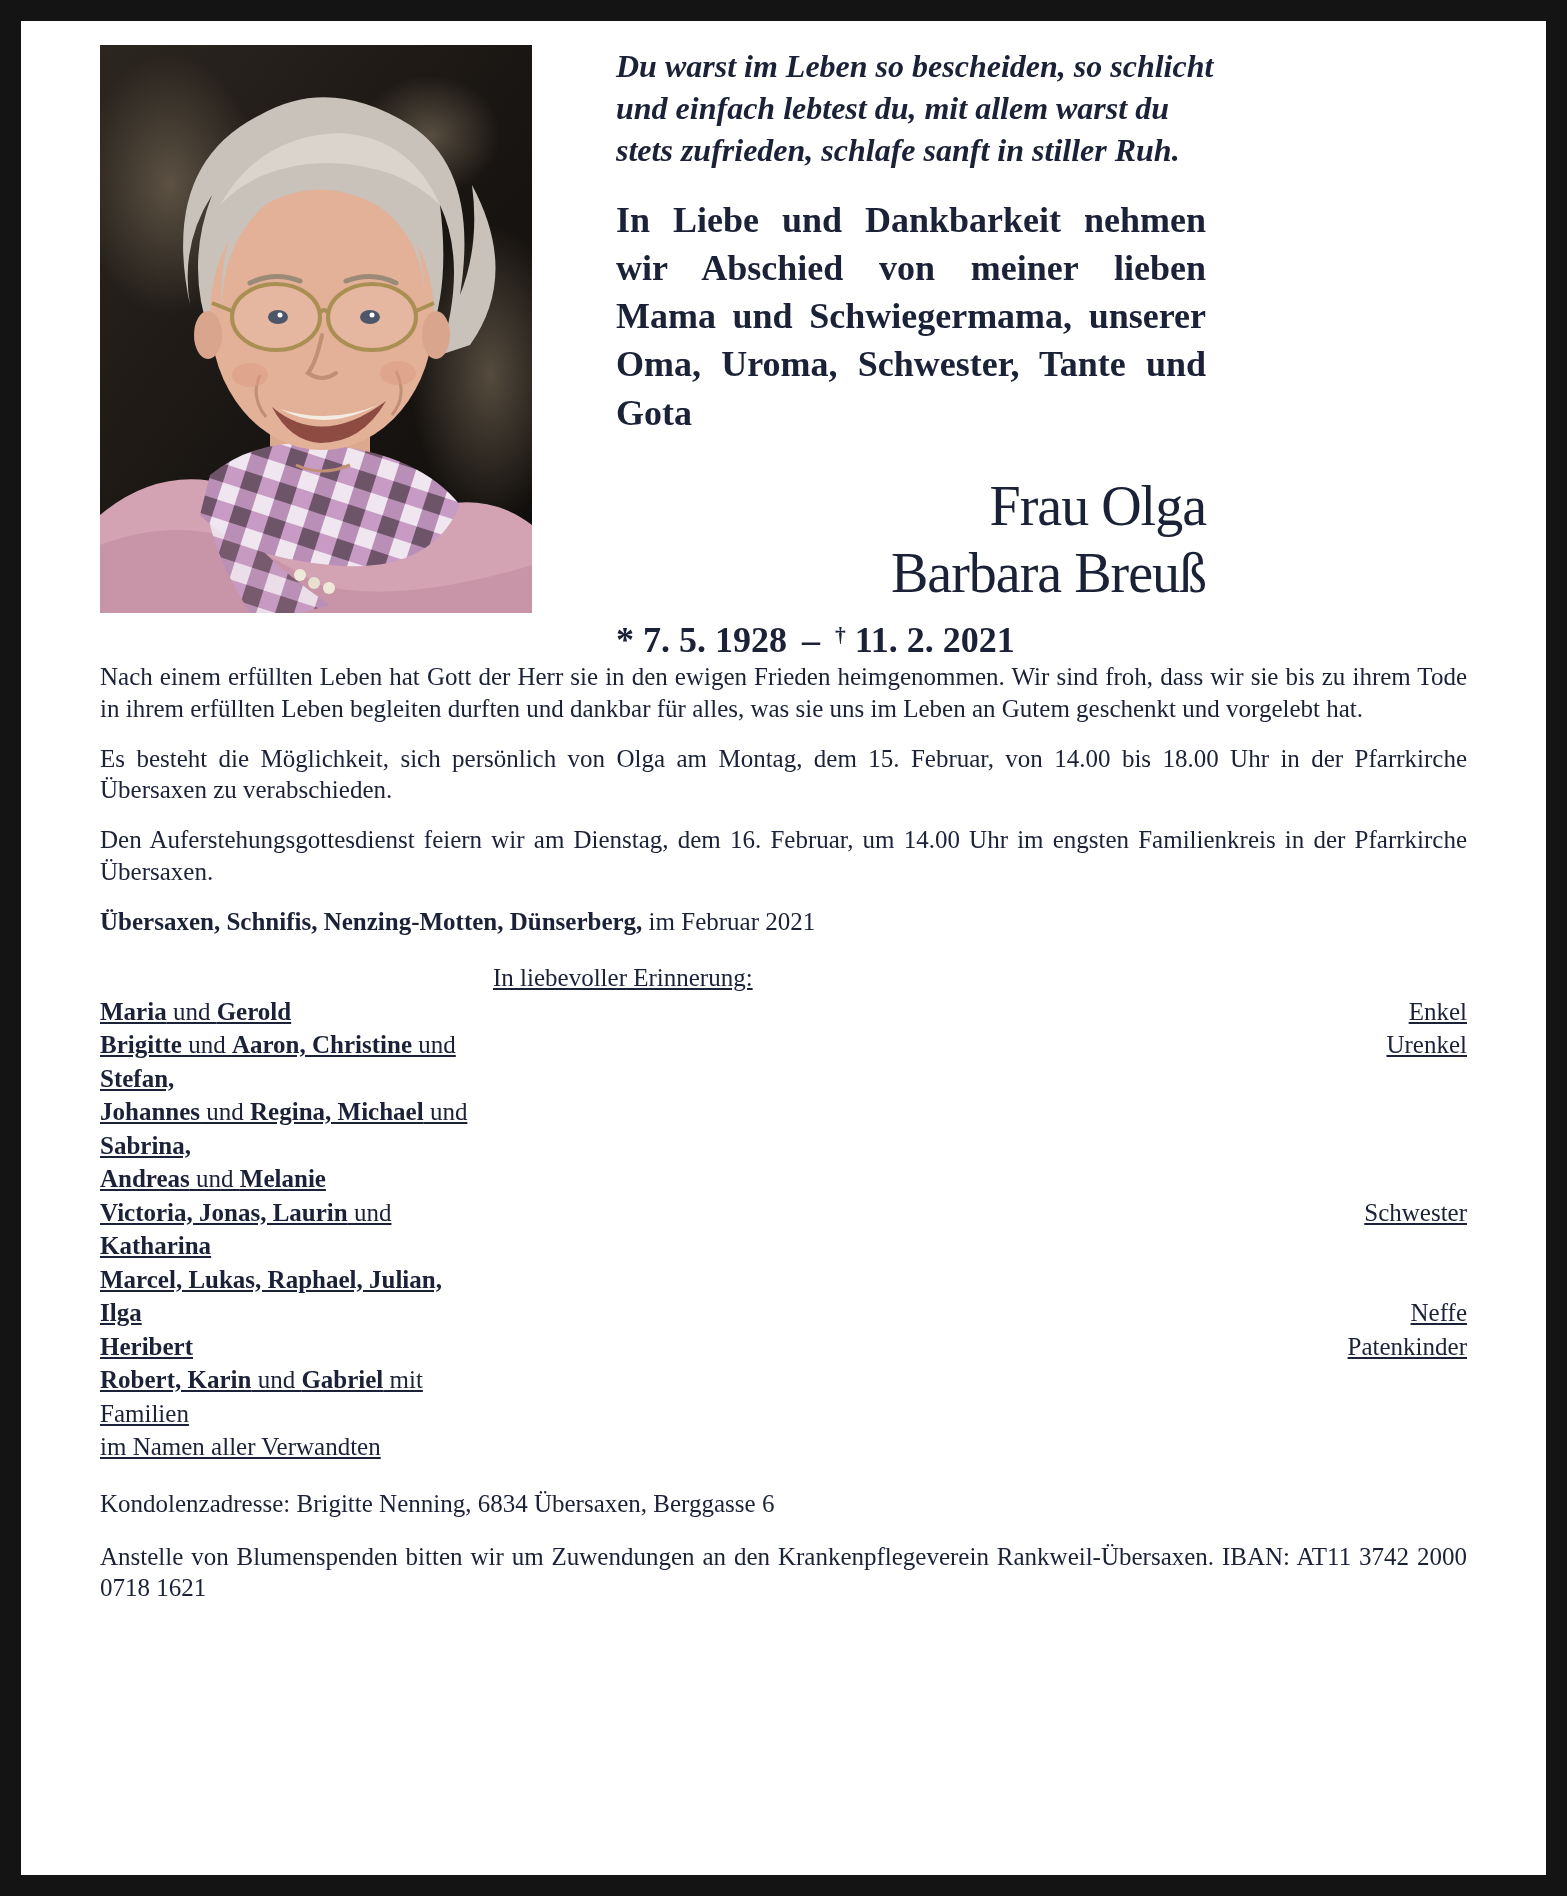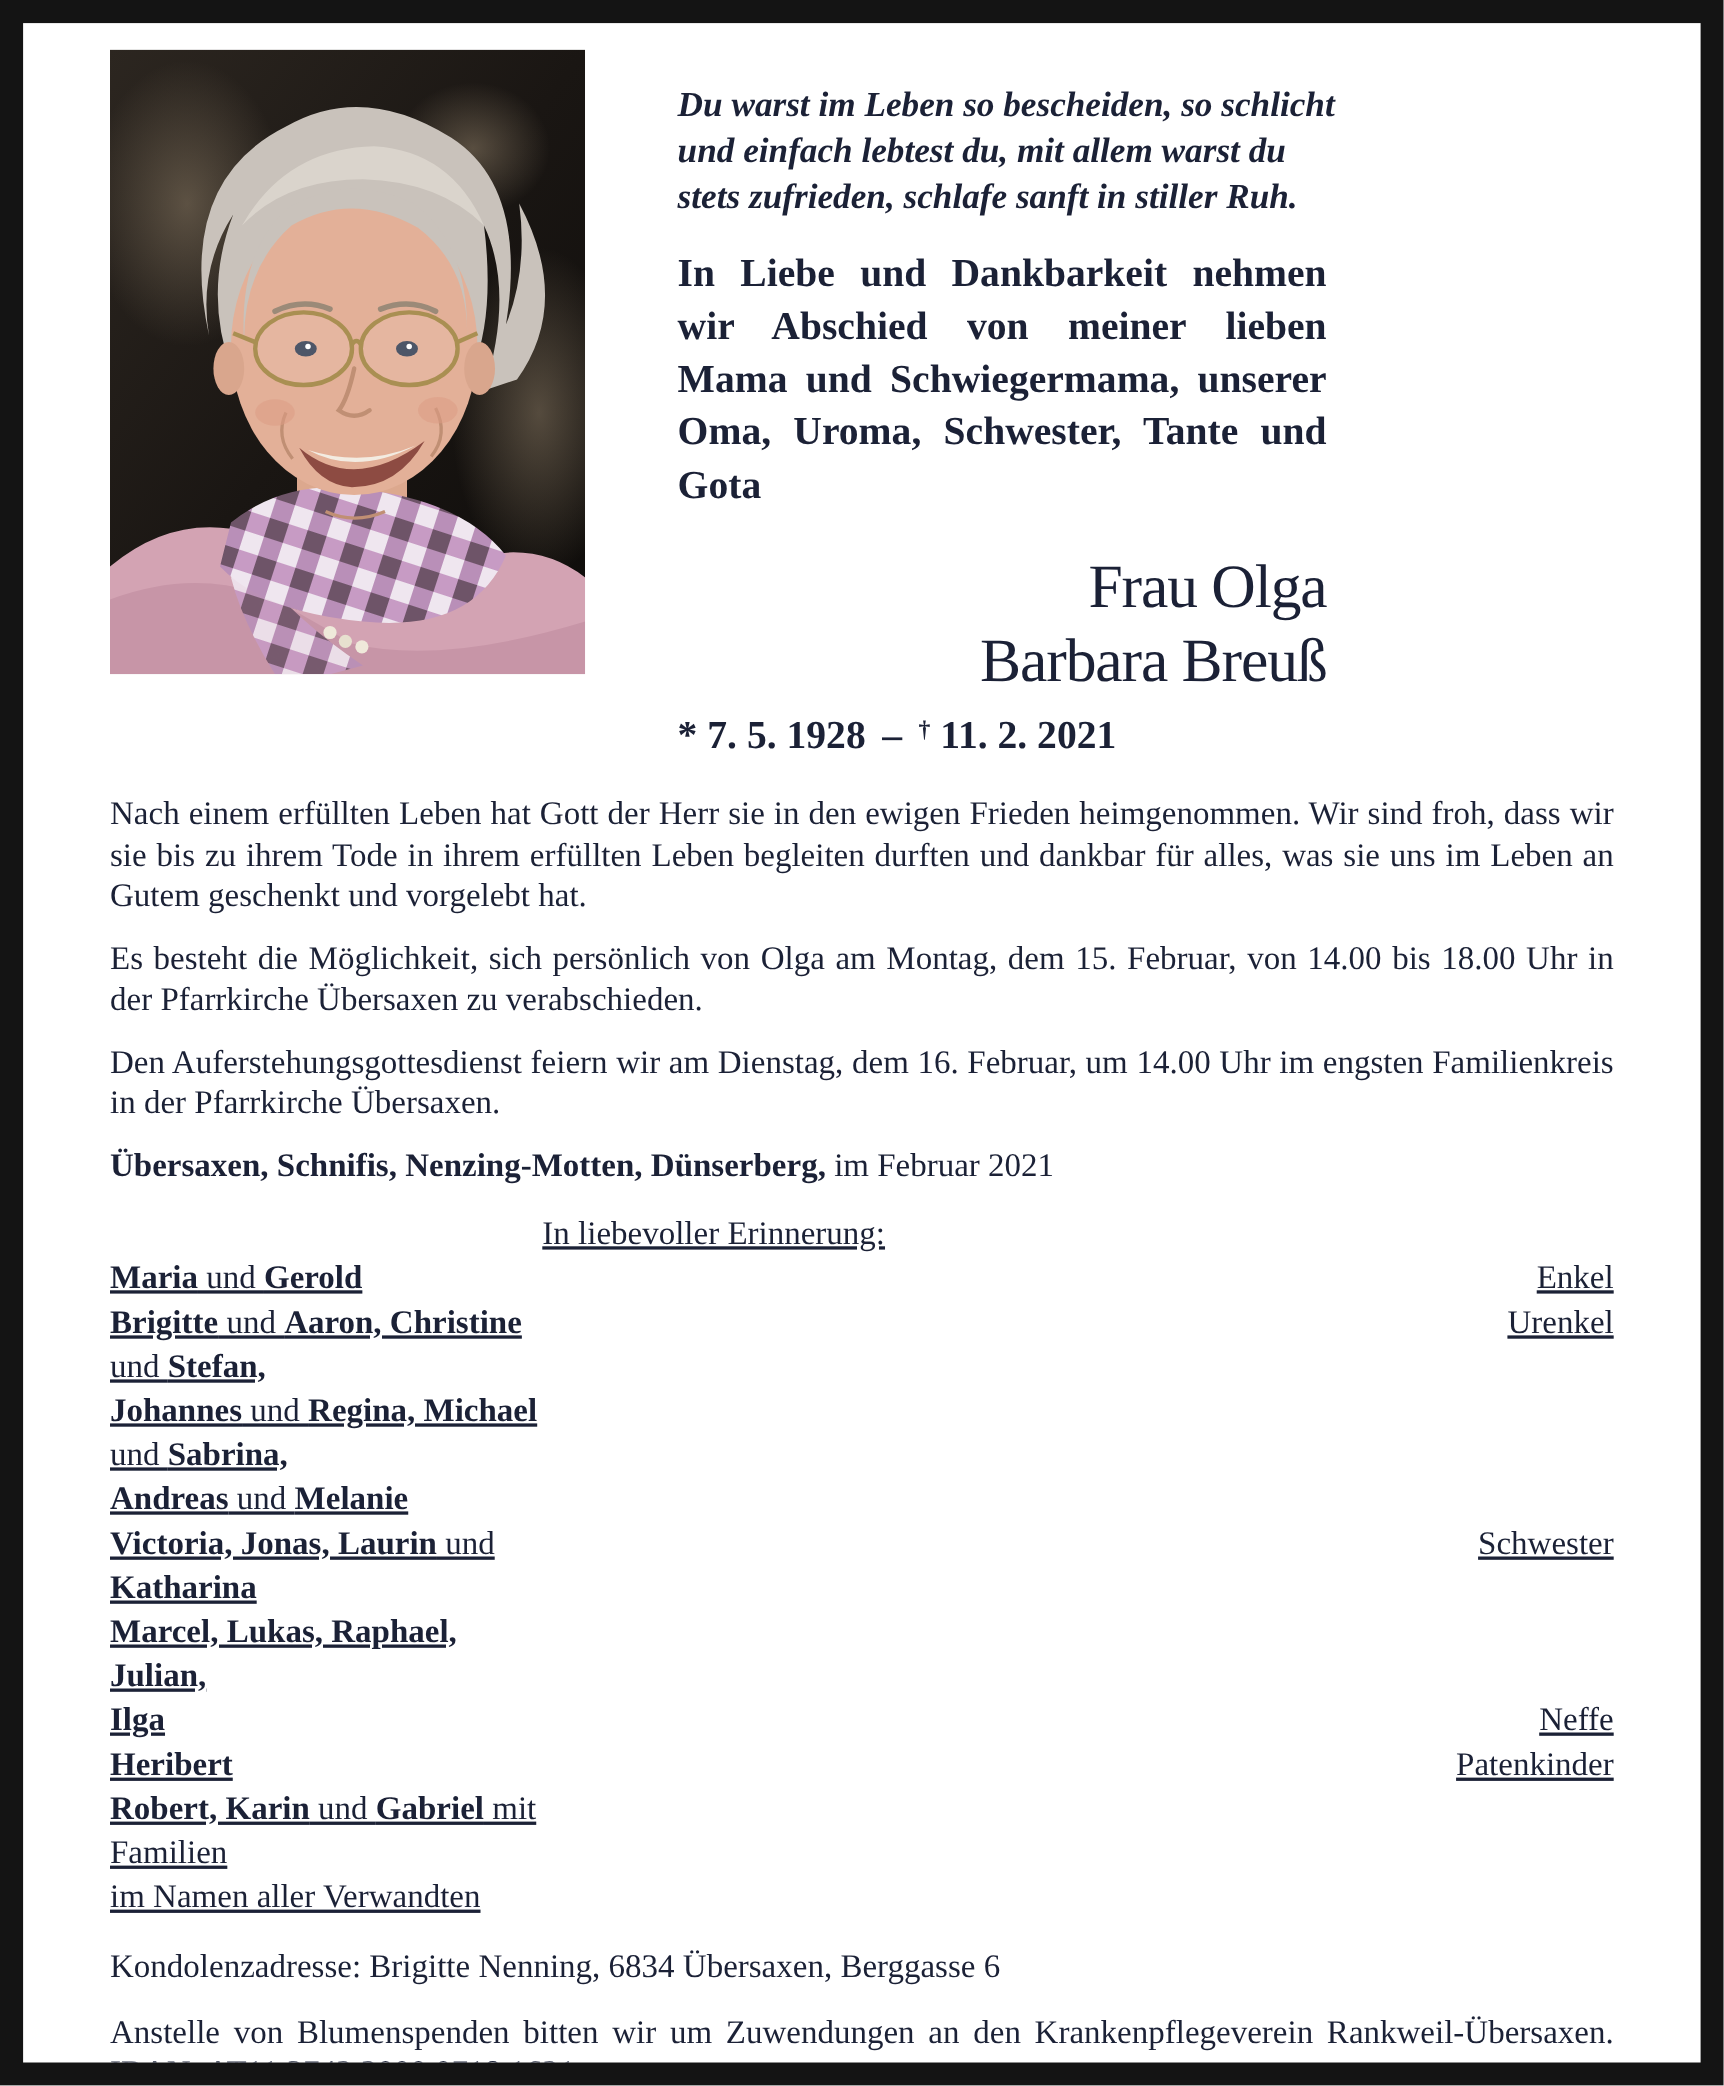--- a/index.html
+++ b/index.html
@@ -14,30 +14,30 @@
     padding: 24px 79px 30px 79px;
     font-family: "Liberation Serif", "DejaVu Serif", serif;
     color: #1b2136;
     overflow: hidden;
   }
 
   .top-section { display: flex; align-items: flex-start; }
   .photo-frame { width: 432px; height: 568px; flex: 0 0 auto; overflow: hidden; }
   .photo-frame svg { display: block; width: 100%; height: 100%; }
 
-  .right-col { margin-left: 84px; width: 590px; margin-top: 28px; }
+  .right-col { margin-left: 84px; width: 590px; }
   .epigraph { font-style: italic; font-weight: bold; font-size: 32px; line-height: 1.32; }
   .epigraph div { white-space: nowrap; }
   .intro { margin-top: 24px; font-size: 36px; line-height: 1.34; text-align: justify; font-weight: bold; }
   .deceased-name { margin-top: 16px; font-size: 56px; line-height: 1.2; letter-spacing: -1px; text-align: right; }
   .dates { margin-top: 12px; font-size: 36px; font-weight: bold; }
   .dates sup { font-size: 0.60em; vertical-align: 0.45em; }
   .dates .sep { padding: 0 6px; }
 
-  .body-section { margin-top: 32px; font-size: 30px; line-height: 1.25; }
+  .body-section { font-size: 25px; line-height: 1.25; }
   .para { text-align: justify; margin: 0 0 19px 0; }
   .places { margin: 0 0 24px 0; }
   .places .bold { font-weight: bold; }
 
   .memorial {
     display: grid;
     grid-template-columns: 393px 1fr;
     line-height: 1.34;
     margin: 0 0 24px 0;
     text-decoration: underline;

